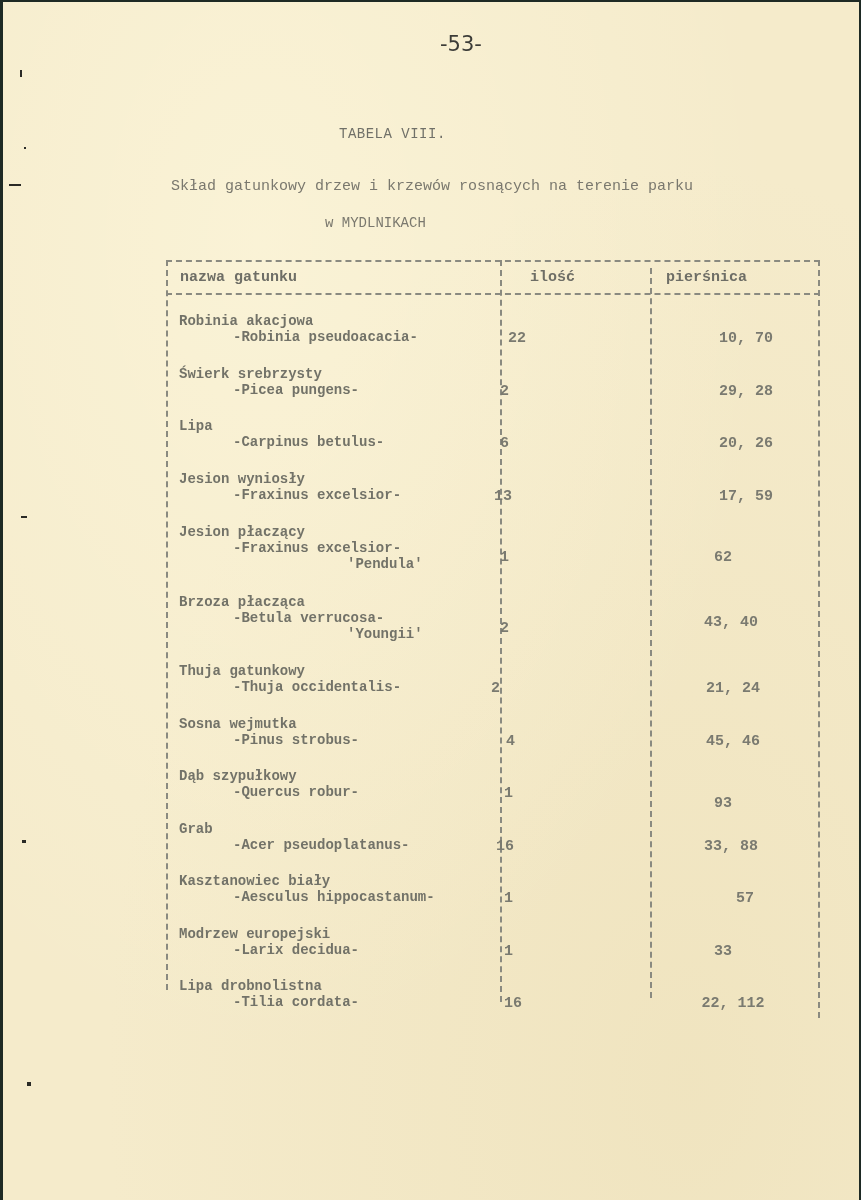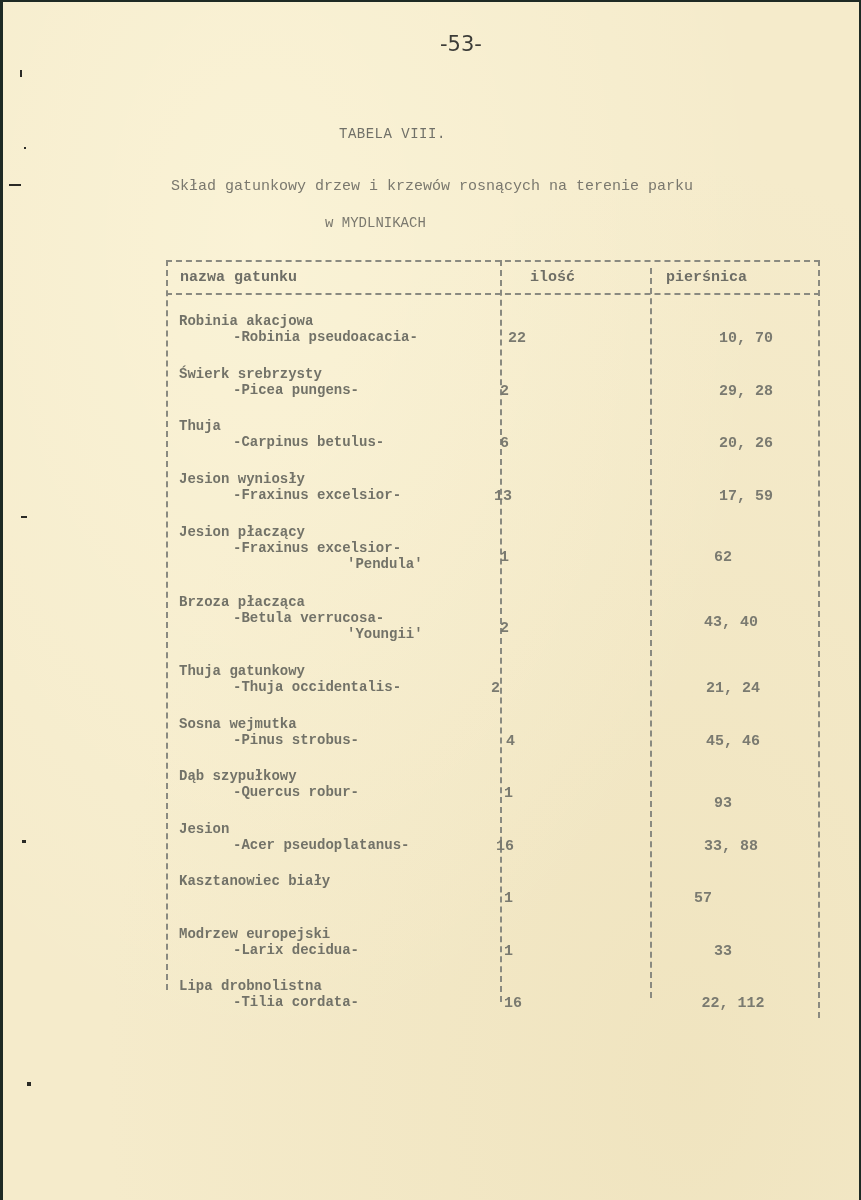--- a/index.html
+++ b/index.html
@@ -70,21 +70,21 @@
       <div class="girth" style="left:505px;top:17px;">10, 70</div>
     </div>
 
     <div class="row" style="top:106px;">
       <div class="name"><span>Świerk srebrzysty</span><span class="latin">-Picea pungens-</span></div>
       <div class="qty" style="left:334px;top:17px;">2</div>
       <div class="girth" style="left:505px;top:17px;">29, 28</div>
     </div>
 
     <div class="row" style="top:158px;">
-      <div class="name"><span>Thuja</span><span class="latin">-Carpinus betulus-</span></div>
+      <div class="name"><span>Lipa</span><span class="latin">-Carpinus betulus-</span></div>
       <div class="qty" style="left:334px;top:17px;">6</div>
       <div class="girth" style="left:505px;top:17px;">20, 26</div>
     </div>
 
     <div class="row" style="top:211px;">
       <div class="name"><span>Jesion wyniosły</span><span class="latin">-Fraxinus excelsior-</span></div>
       <div class="qty" style="left:328px;top:17px;">13</div>
       <div class="girth" style="left:505px;top:17px;">17, 59</div>
     </div>
 
@@ -112,29 +112,29 @@
       <div class="girth" style="left:492px;top:17px;">45, 46</div>
     </div>
 
     <div class="row" style="top:508px;">
       <div class="name"><span>Dąb szypułkowy</span><span class="latin">-Quercus robur-</span></div>
       <div class="qty" style="left:338px;top:17px;">1</div>
       <div class="girth" style="left:482px;top:27px;">93</div>
     </div>
 
     <div class="row" style="top:561px;">
-      <div class="name"><span>Jesion</span><span class="latin">-Acer pseudoplatanus-</span></div>
+      <div class="name"><span>Grab</span><span class="latin">-Acer pseudoplatanus-</span></div>
       <div class="qty" style="left:330px;top:17px;">16</div>
       <div class="girth" style="left:490px;top:17px;">33, 88</div>
     </div>
 
     <div class="row" style="top:613px;">
-      <div class="name"><span>Kasztanowiec biały</span></div>
+      <div class="name"><span>Kasztanowiec biały</span><span class="latin">-Aesculus hippocastanum-</span></div>
       <div class="qty" style="left:338px;top:17px;">1</div>
-      <div class="girth" style="left:462px;top:17px;">57</div>
+      <div class="girth" style="left:504px;top:17px;">57</div>
     </div>
 
     <div class="row" style="top:666px;">
       <div class="name"><span>Modrzew europejski</span><span class="latin">-Larix decidua-</span></div>
       <div class="qty" style="left:338px;top:17px;">1</div>
       <div class="girth" style="left:482px;top:17px;">33</div>
     </div>
 
     <div class="row" style="top:718px;">
       <div class="name"><span>Lipa drobnolistna</span><span class="latin">-Tilia cordata-</span></div>

